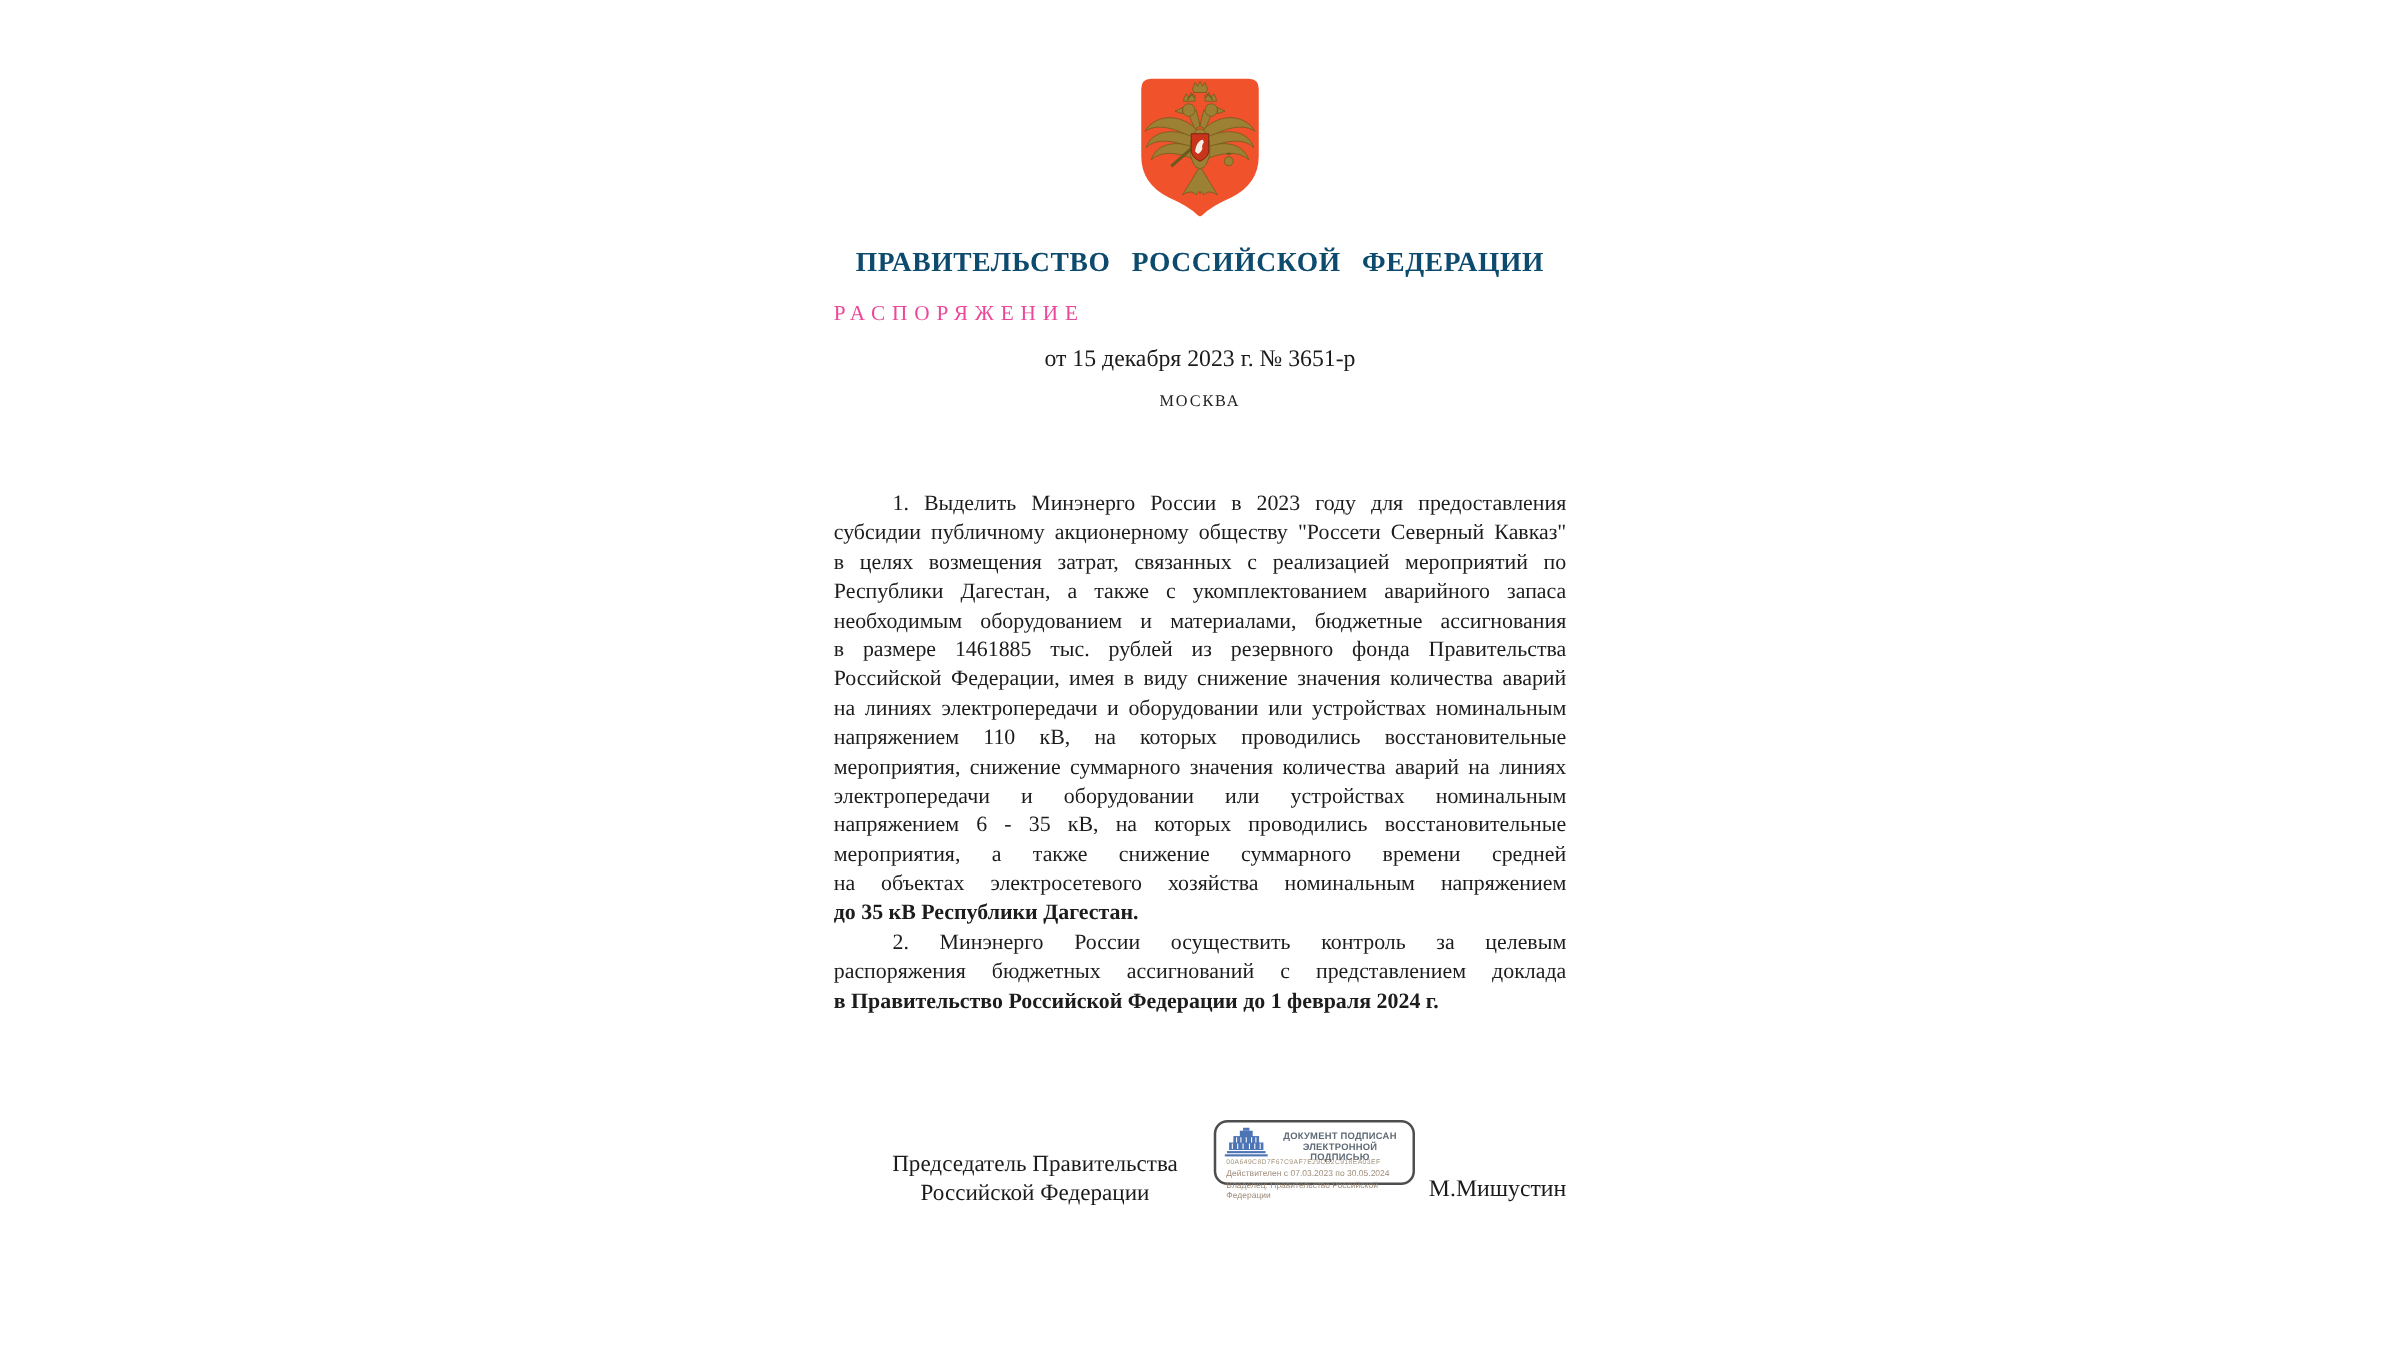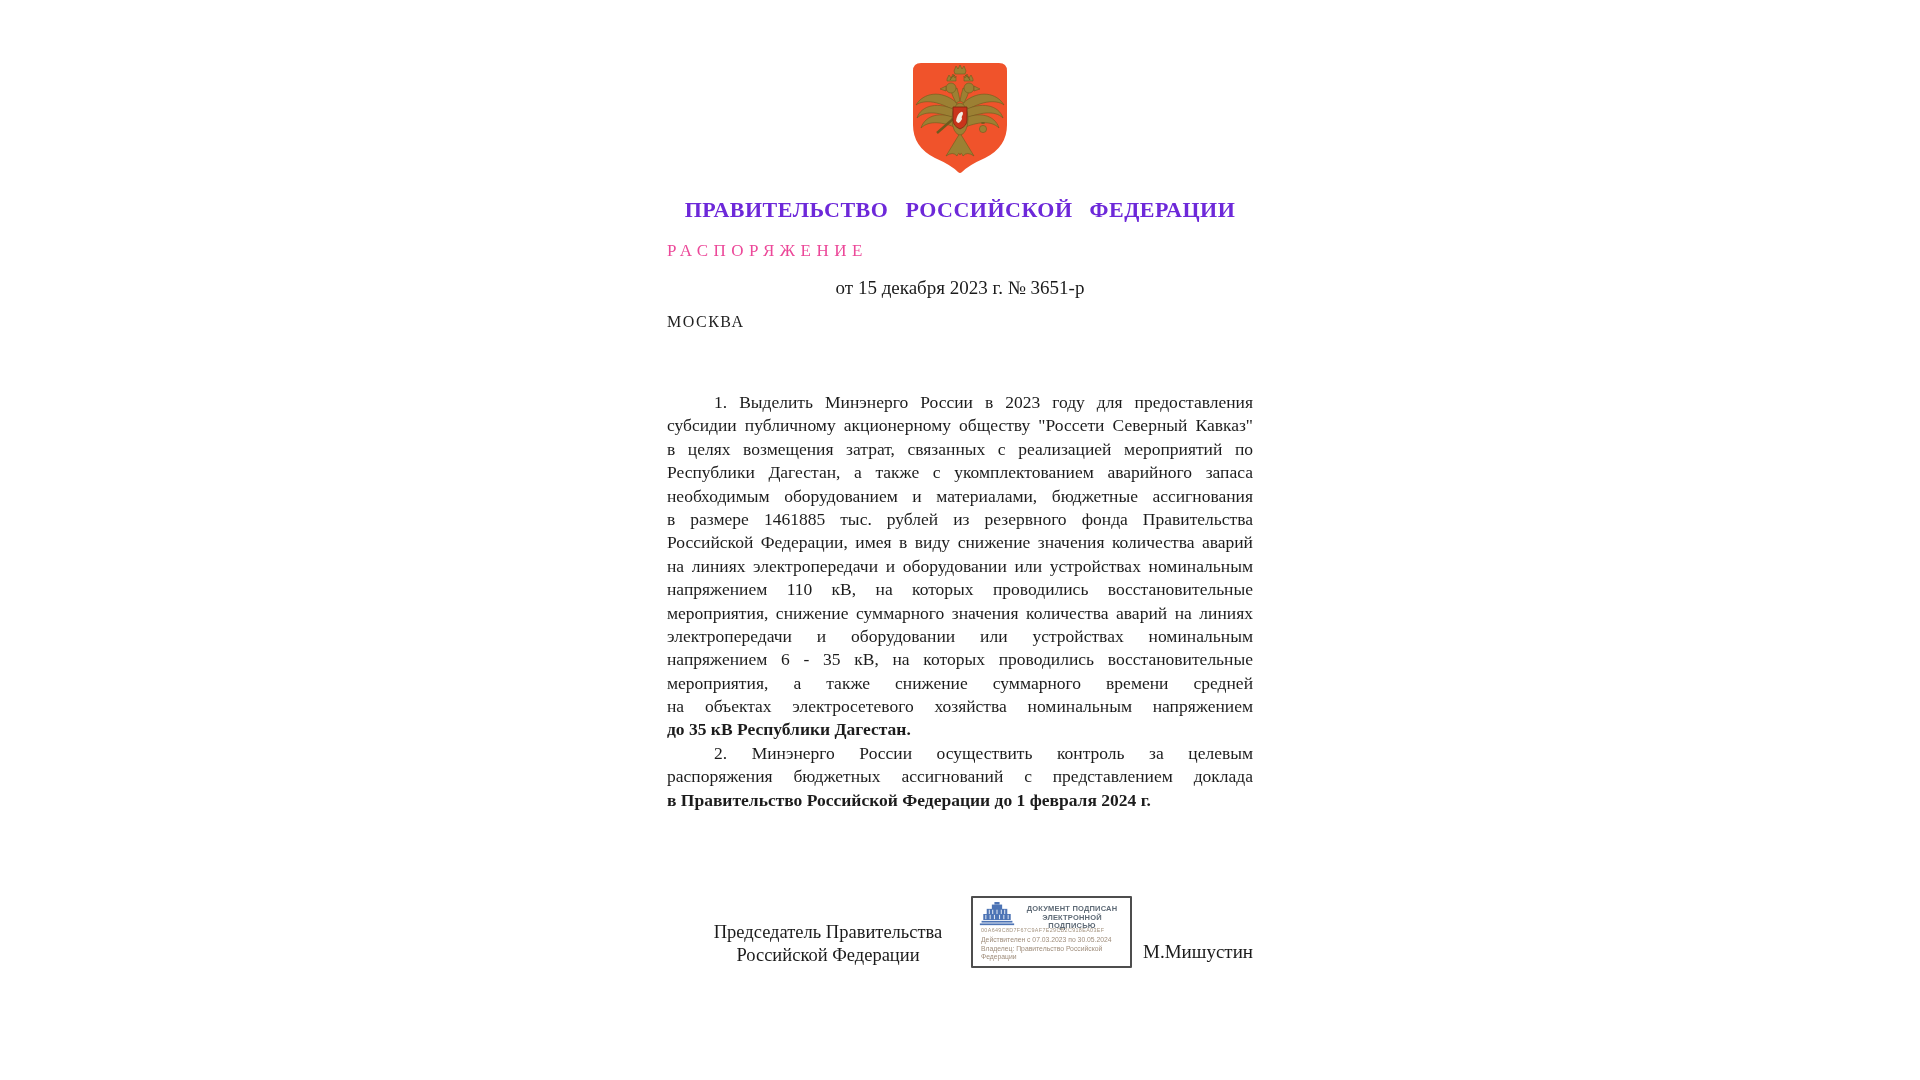--- a/index.html
+++ b/index.html
@@ -5,40 +5,40 @@
   html,body{margin:0;padding:0;background:#ffffff;}
   body{width:1920px;height:1080px;position:relative;overflow:hidden;
        font-family:"Liberation Serif", serif;color:#1c1c1c;}
   .page{position:absolute;left:667px;top:0;width:586px;height:1080px;}
 
   .emblem{position:absolute;left:50%;top:61px;transform:translateX(-50%);
           width:98px;height:113px;}
 
   .org-title{position:absolute;top:197px;left:0;width:100%;text-align:center;
              font-size:22px;font-weight:bold;letter-spacing:0.5px;word-spacing:11px;
-             white-space:nowrap;color:#6d28d9;}
+             white-space:nowrap;color:#0c4a6e;}
   .doc-type{position:absolute;top:241px;left:0;width:100%;text-align:left;
             font-size:17px;letter-spacing:5.5px;color:#ec4899;white-space:nowrap;}
   .date-line{position:absolute;top:277px;left:0;width:100%;text-align:center;
              font-size:19px;color:#1b1b1b;white-space:nowrap;}
-  .city{position:absolute;top:313px;left:0;width:100%;
-        font-size:16px;letter-spacing:1.5px;color:#222;}
+  .city{position:absolute;top:313px;left:0;width:100%;text-align:center;
+        font-size:13px;letter-spacing:1.5px;color:#222;}
 
   .body-text{position:absolute;top:391px;left:0;width:586px;font-size:17.5px;}
   .bline{height:23.4px;line-height:23.4px;overflow:hidden;
          text-align:justify;text-align-last:justify;}
   .bline.first{text-indent:47px;}
   .bline.lastline{text-align-last:left;font-weight:bold;}
 
   .sig-left{position:absolute;left:0;top:921px;width:236px;text-align:center;
             font-size:18.5px;line-height:23px;color:#1b1b1b;margin-left:43px;}
   .signer{position:absolute;right:0;top:941px;font-size:19px;color:#1b1b1b;}
 
-  .stamp{position:absolute;left:304px;top:896px;width:161px;height:72px;
-         box-sizing:border-box;border:2px solid #4e4e4e;border-radius:1px;
+  .stamp{position:absolute;left:304px;top:896px;width:161px;height:52px;
+         box-sizing:border-box;border:2px solid #4e4e4e;border-radius:11px;
          background:#ffffff;font-family:"Liberation Sans", sans-serif;}
   .stamp .bldg{position:absolute;left:6px;top:4px;width:36px;height:24px;}
   .stamp-head{position:absolute;left:46px;top:7px;width:106px;text-align:center;
               font-size:7.5px;line-height:8.5px;font-weight:bold;color:#5e6a76;
               letter-spacing:0.2px;}
   .stamp-cert{position:absolute;left:8px;top:29px;font-size:5.4px;
               letter-spacing:0.35px;color:#a4937f;white-space:nowrap;}
   .stamp-valid{position:absolute;left:8px;top:38px;font-size:6.8px;
                color:#9f8d7b;white-space:nowrap;}
   .stamp-owner{position:absolute;left:8px;top:47px;font-size:6.8px;line-height:8px;

